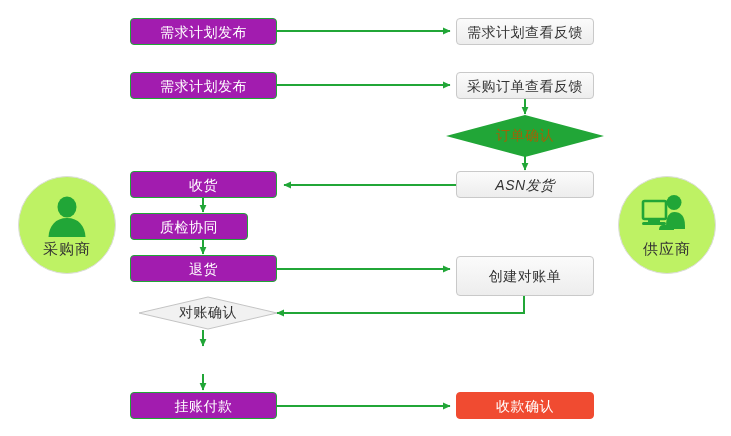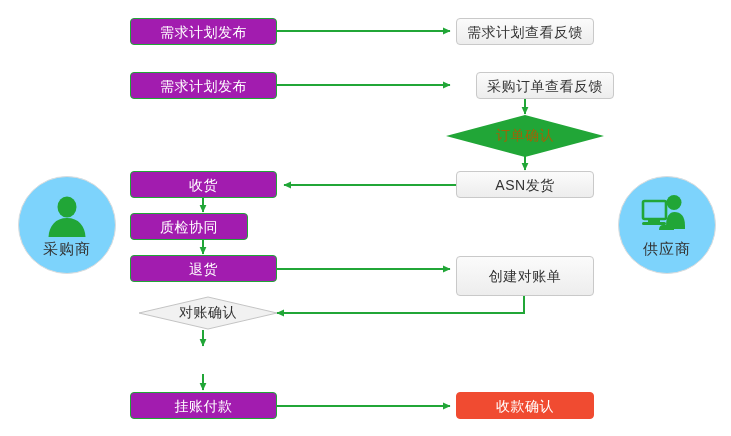--- a/index.html
+++ b/index.html
@@ -75,21 +75,21 @@
     height: 436px;
     z-index: 1;
   }
 
   
   .role {
     position: absolute;
     width: 96px;
     height: 96px;
     border-radius: 50%;
-    background: #7dd3fc;
+    background: #bef264;
     border: 1px solid #dcdcdc;
     display: flex;
     flex-direction: column;
     align-items: center;
     justify-content: center;
     z-index: 4;
   }
   .role .role-icon {
     width: 52px;
     height: 46px;
@@ -174,32 +174,32 @@
   </div>
 
   <div class="node grey" style="left:456px; top:18px; width:138px; height:27px;">
     <span>需求计划查看反馈</span>
   </div>
 
   <div class="node green" style="left:130px; top:72px; width:147px; height:27px;">
     <span>需求计划发布</span>
   </div>
 
-  <div class="node grey" style="left:456px; top:72px; width:138px; height:27px;margin-left:20px;">
+  <div class="node grey" style="left:456px; top:72px; width:138px; height:27px;">
     <span>采购订单查看反馈</span>
   </div>
 
   <div class="diamond green" style="left:446px; top:115px; width:158px; height:42px;">
     <svg width="158" height="42" viewBox="0 0 158 42" xmlns="http://www.w3.org/2000/svg">
       <polygon points="79,0 158,21 79,42 0,21" fill="#21a637"></polygon>
     </svg>
     <div class="dlabel">订单确认</div>
   </div>
 
-  <div class="node grey" style="left:456px; top:171px; width:138px; height:27px;">
+  <div class="node grey" style="left:456px; top:171px; width:138px; height:27px;font-style:italic;">
     <span>ASN发货</span>
   </div>
 
   <div class="node green" style="left:130px; top:171px; width:147px; height:27px;justify-content:center;">
     <span>收货</span>
   </div>
 
   <div class="node green" style="left:130px; top:213px; width:118px; height:27px;">
     <span>质检协同</span>
   </div>

